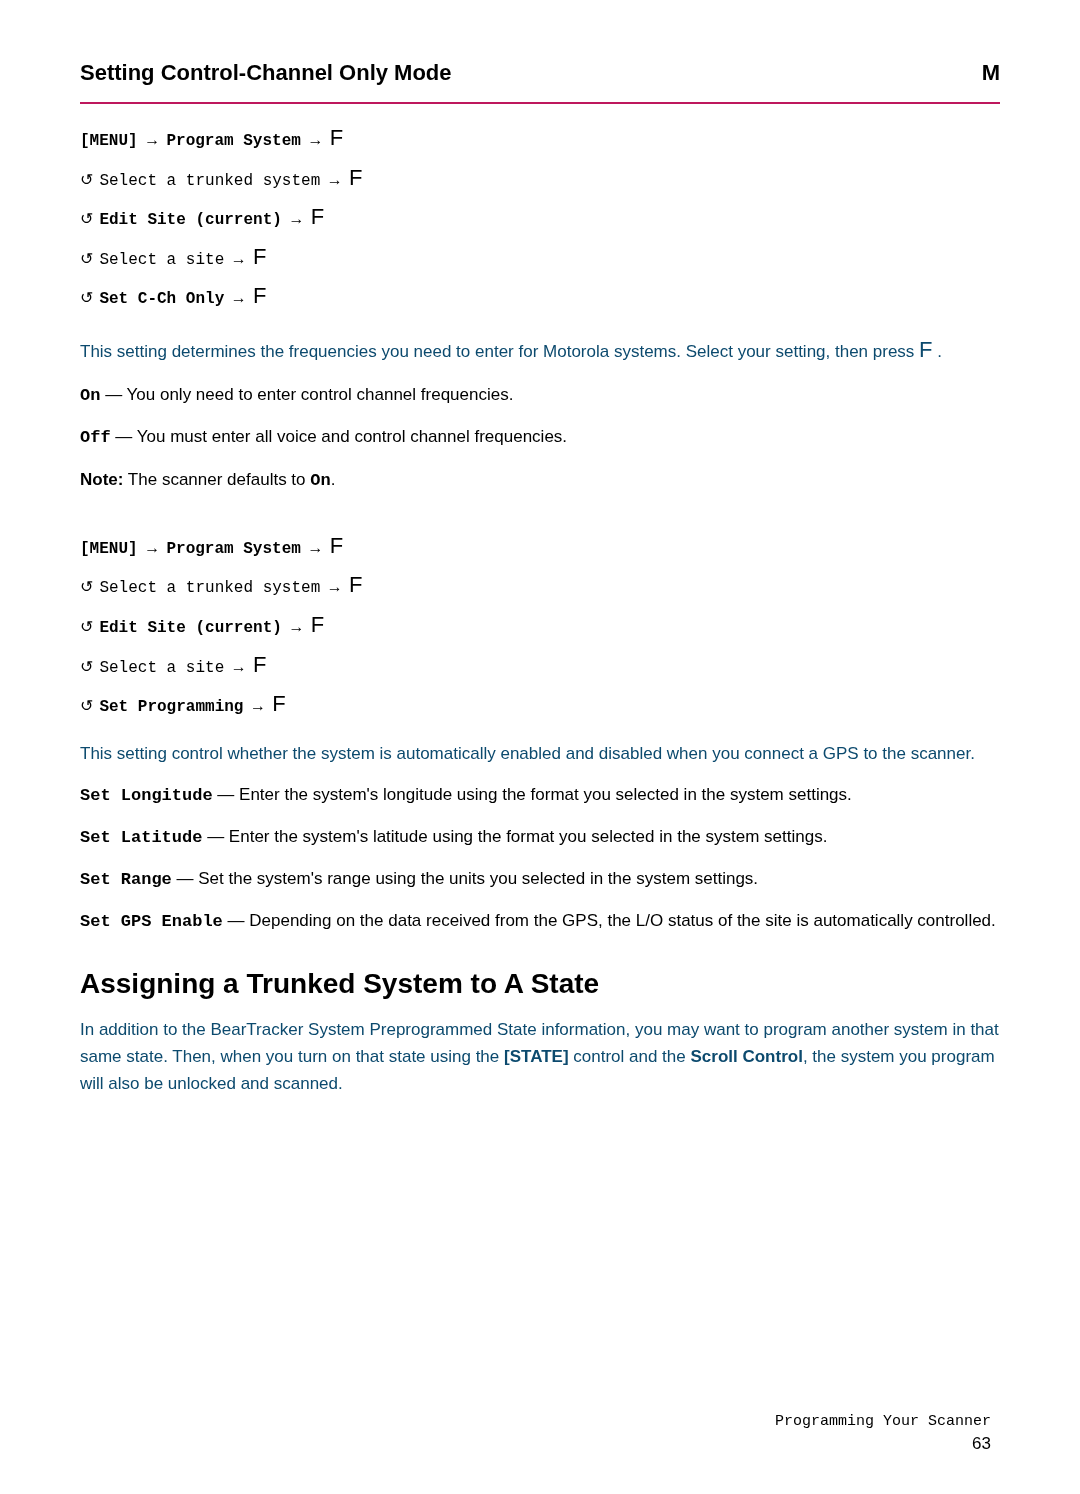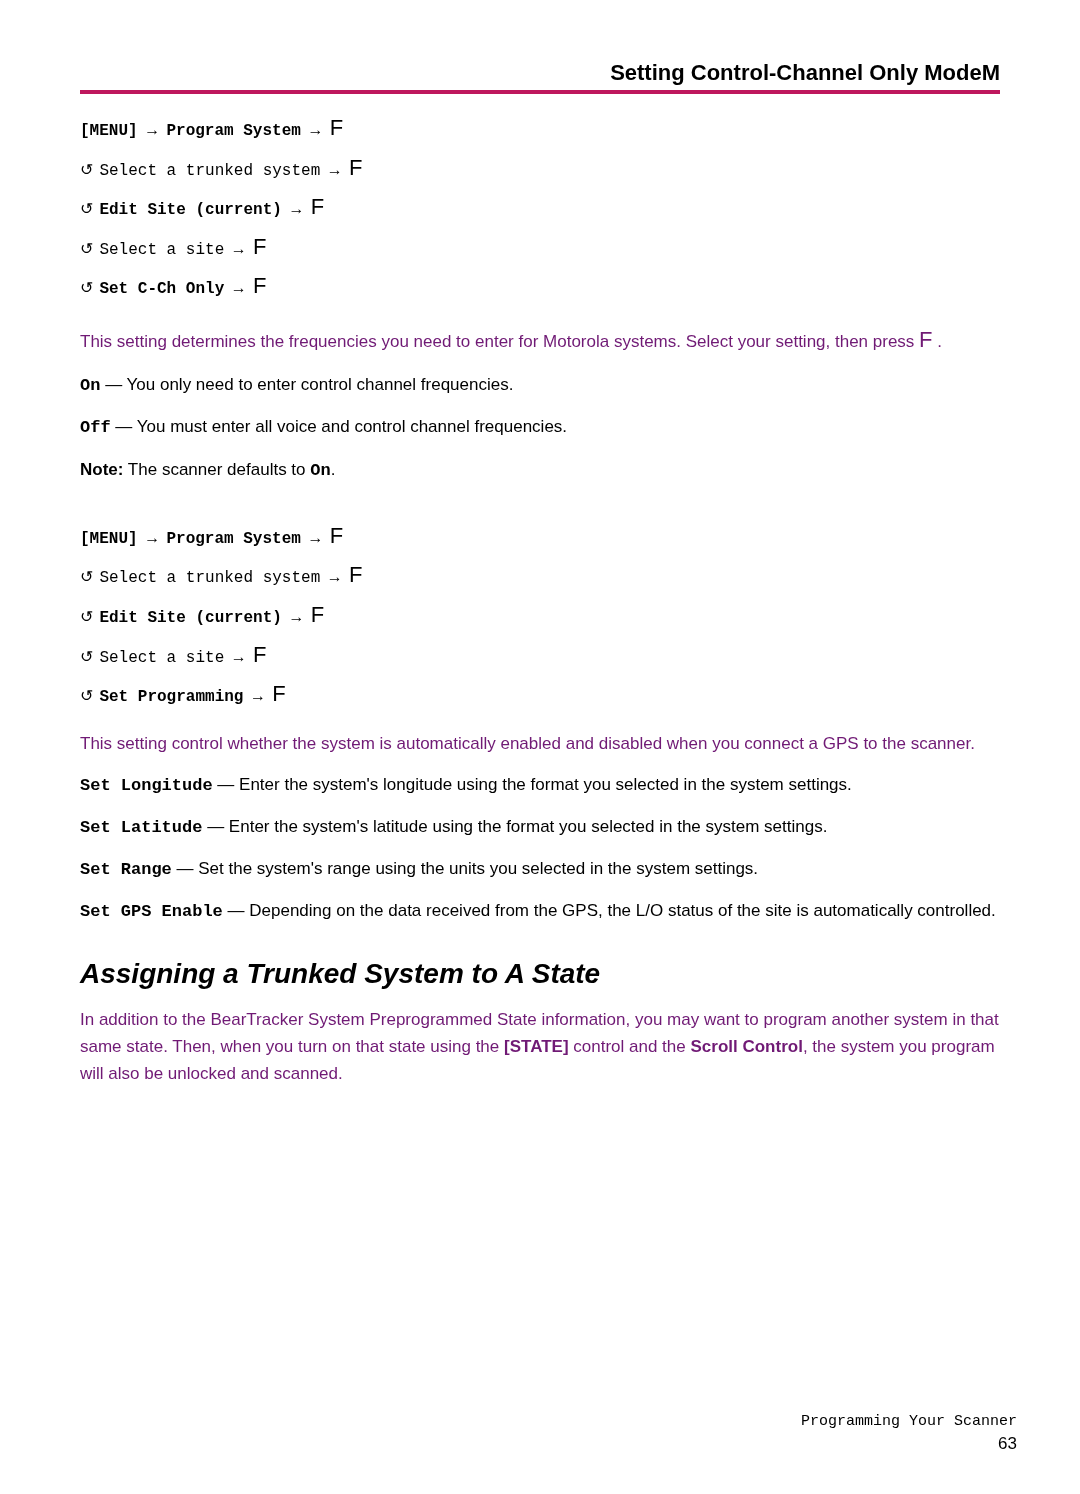--- a/index.html
+++ b/index.html
@@ -18,24 +18,24 @@
       padding: 60px 80px 60px 80px;
       position: relative;
     }
 
     .section {
       margin-bottom: 32px;
     }
 
     .section-header {
       display: flex;
-      justify-content: flex-end;
+      justify-content: space-between;
       align-items: baseline;
-      border-bottom: 4px solid #be185d;
-      padding-bottom: 4px;
+      border-bottom: 2px solid #be185d;
+      padding-bottom: 16px;
       margin-bottom: 14px;
     }
 
     .section-title {
       font-size: 22px;
       font-weight: bold;
     }
 
     .section-code {
       font-size: 22px;
@@ -52,21 +52,21 @@
 
     .nav-steps .menu-bold {
       font-weight: normal;
       text-align: center;
     }
 
     .body-text {
       font-size: 17px;
       line-height: 1.6;
       margin-bottom: 14px;
-      color: #701a75;
+      color: #0c4a6e;
     }
 
     .definition-line {
       font-size: 17px;
       line-height: 1.6;
       margin-bottom: 14px;
     }
 
     .def-term {
       font-family: 'Courier New', Courier, monospace;
@@ -84,29 +84,28 @@
     }
 
     .note-code {
       font-family: 'Courier New', Courier, monospace;
       font-weight: bold;
     }
 
     .big-section-title {
       font-size: 28px;
       font-weight: bold;
-      font-style: italic;
       margin-bottom: 16px;
       margin-top: 10px;
     }
 
     .footer {
       position: absolute;
       bottom: 40px;
-      right: 63px;
+      right: 89px;
       text-align: right;
     }
 
     .footer-text {
       font-family: 'Courier New', Courier, monospace;
       font-size: 15px;
       color: #000;
     }
 
     .footer-page {

